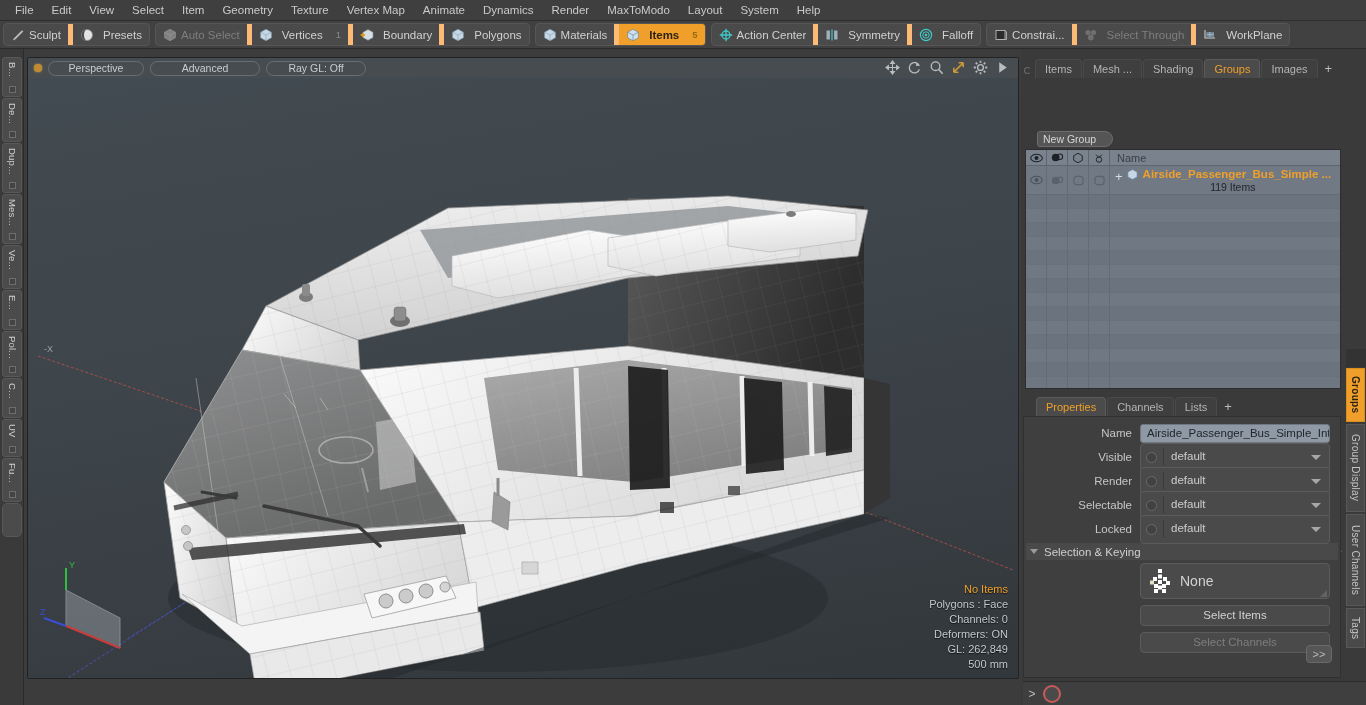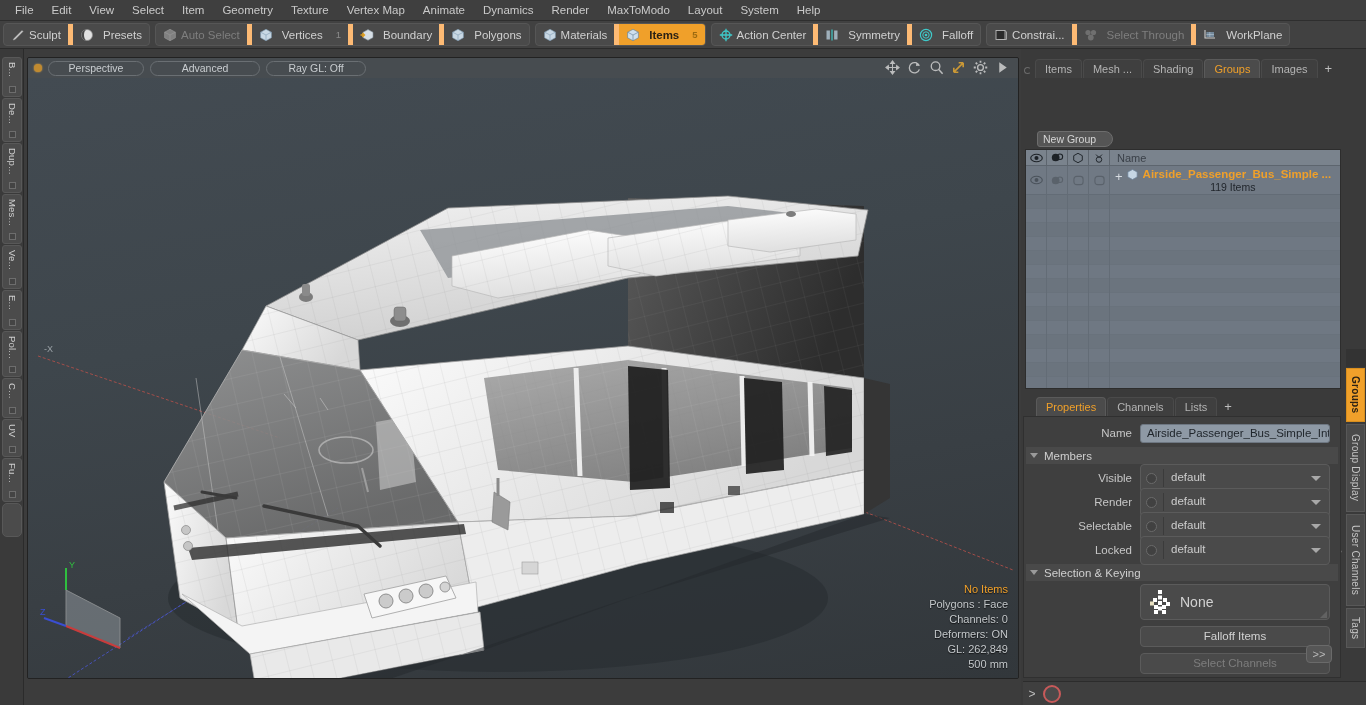--- a/index.html
+++ b/index.html
@@ -813,24 +813,20 @@
       </span>
     </div>
 
     <div class="propbody">
 
       <div class="row" style="margin-top:5px">
         <div class="rlabel">Name</div>
         <div class="field">Airside_Passenger_Bus_Simple_Interio</div>
       </div>
 
-      <div class="section">
-        <span class="tri"></span>
-        <span>Members</span>
-      </div>
 
       <div class="row">
         <div class="rlabel">Visible</div>
         <div class="dd">
           <span class="knob"></span>
           <span class="ddtext">default</span>
           <span class="caret"></span>
         </div>
       </div>
       <div class="row">
@@ -883,21 +879,21 @@
               <rect x="5" y="21" width="4" height="4"></rect>
                 <rect x="13" y="21" width="4" height="4"></rect>
               <rect x="17" y="13" width="4" height="4"></rect>
             </g>
           </svg>
         </span>
         <span class="nb-label">None</span>
         <span class="grip"></span>
       </div>
 
-      <div class="btnwide" style="margin-top:6px">Falloff Items</div>
+      <div class="btnwide" style="margin-top:6px">Select Items</div>
       <div class="btnwide dim" style="margin-top:6px">Select Channels</div>
 
       <div class="gtbtn">&gt;&gt;</div>
     </div>
 
     <div class="cmdbar">
       <span class="chev">&gt;</span>
       <span class="rec"></span>
     </div>
   </div>

